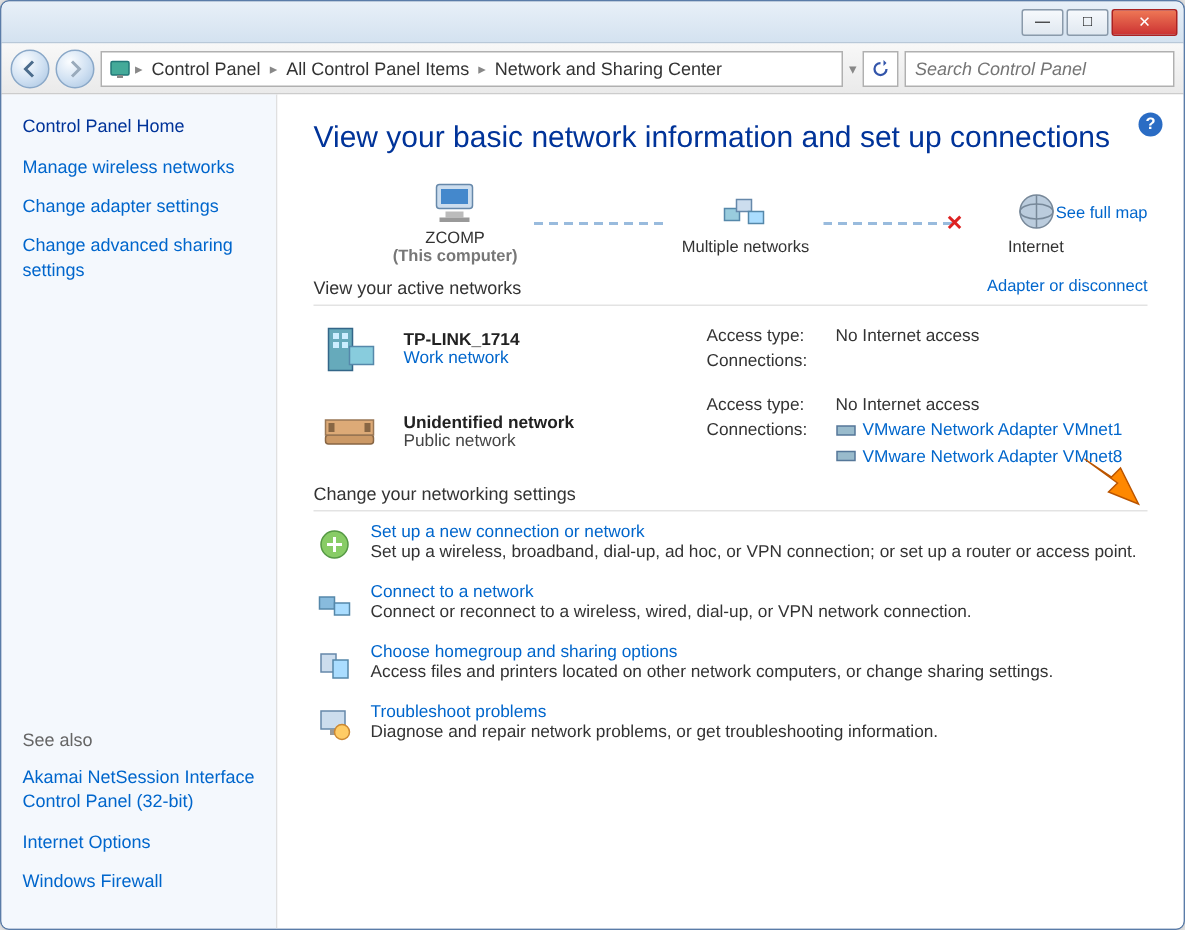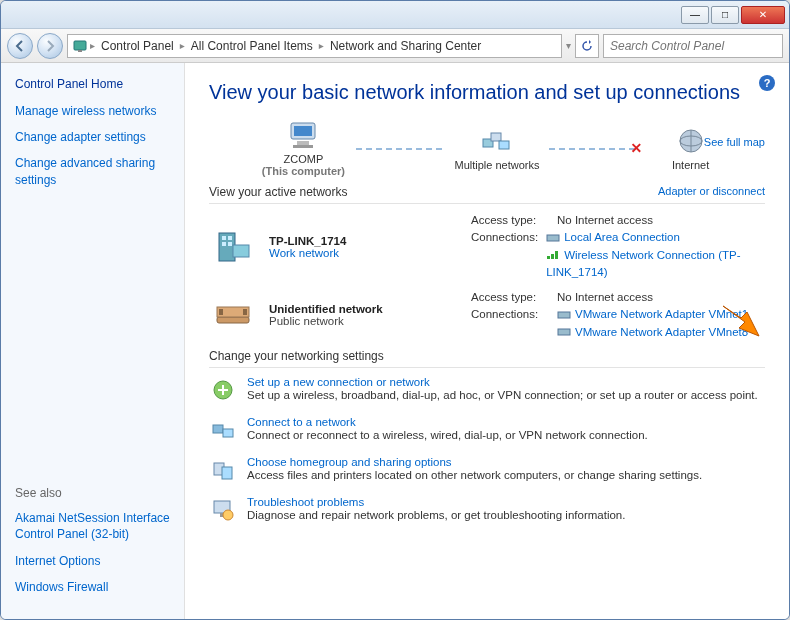--- a/index.html
+++ b/index.html
@@ -297,34 +297,20 @@
           <div class="net-name">TP-LINK_1714</div>
           <div class="net-type">Work network</div>
         </div>
         <div class="net-right">
           <div class="net-row">
             <div class="net-label">Access type:</div>
             <div class="net-val">No Internet access</div>
           </div>
           <div class="net-row">
             <div class="net-label">Connections:</div>
-            <div>
-              <div class="net-link">
-                <span class="conn-icon"><svg width="14" height="10">
-                      <rect x="1" y="2" width="12" height="6" fill="#9bc" stroke="#579"></rect>
-                    </svg></span><span>Local Area Connection</span>
-              </div>
-              <div class="net-link">
-                <span class="conn-icon"><svg width="14" height="10">
-                      <rect x="1" y="6" width="3" height="3" fill="#3a3"></rect>
-                      <rect x="5" y="4" width="3" height="5" fill="#3a3"></rect>
-                      <rect x="9" y="1" width="3" height="8" fill="#3a3"></rect>
-                    </svg></span><span>Wireless Network Connection (TP-LINK_1714)</span>
-              </div>
-            </div>
           </div>
         </div>
       </div>
 
       <div class="network-block">
         <div class="net-icon">
           <svg width="44" height="40" viewBox="0 0 44 40">
               <rect x="6" y="22" width="32" height="6" rx="2" fill="#c96" stroke="#864"></rect>
               <rect x="6" y="12" width="32" height="10" fill="#da7" stroke="#975"></rect>
               <rect x="8" y="14" width="4" height="6" fill="#864"></rect>

